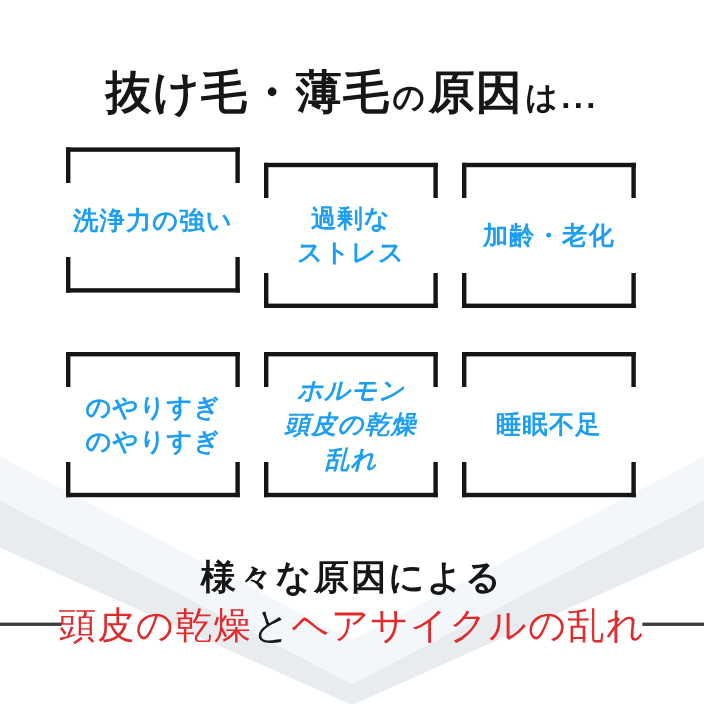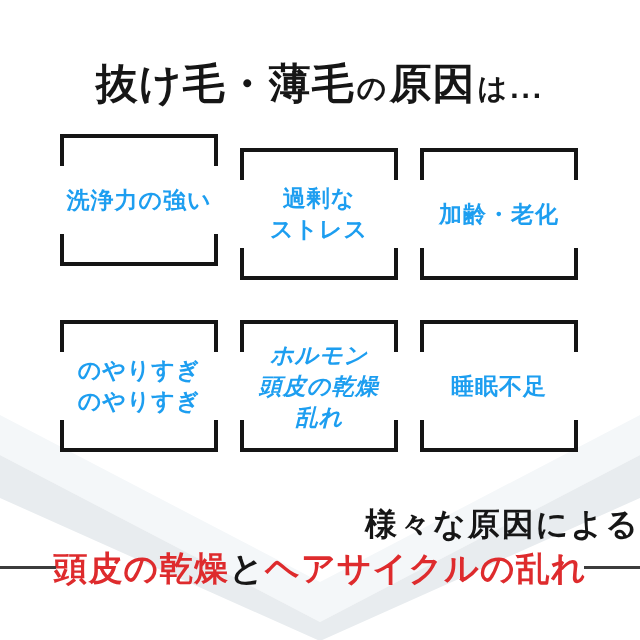--- a/index.html
+++ b/index.html
@@ -46,26 +46,26 @@
   .pos-0 { left:60px;  top:134px; }
   .pos-1 { left:240px; top:148px; }
   .pos-2 { left:420px; top:148px; }
   .pos-3 { left:60px;  top:320px; }
   .pos-4 { left:240px; top:320px;font-style:italic; }
   .pos-5 { left:420px; top:320px; }
 
   
   .conclusion-1 {
     position:absolute; left:0; top:503px; width:640px;
-    text-align:right; color:#161616;
+    text-align:center; color:#161616;
     font-size:32px; font-weight:bold; letter-spacing:2px;
   }
   .conclusion-2 {
     position:absolute; left:0; top:546px; width:640px;
-    text-align:center; font-size:34px; font-weight:bold;
+    text-align:center; font-size:34px; font-weight:normal;
     letter-spacing:1px; white-space:nowrap;
   }
   .c-red { color:#de2b2d; }
   .c-blk { color:#161616; }
 
   .side-rule {
     position:absolute; top:566px; height:3px; background:#3c3c3c;
   }
   .rule-left  { left:0; width:56px; }
   .rule-right { right:0; width:56px; }

